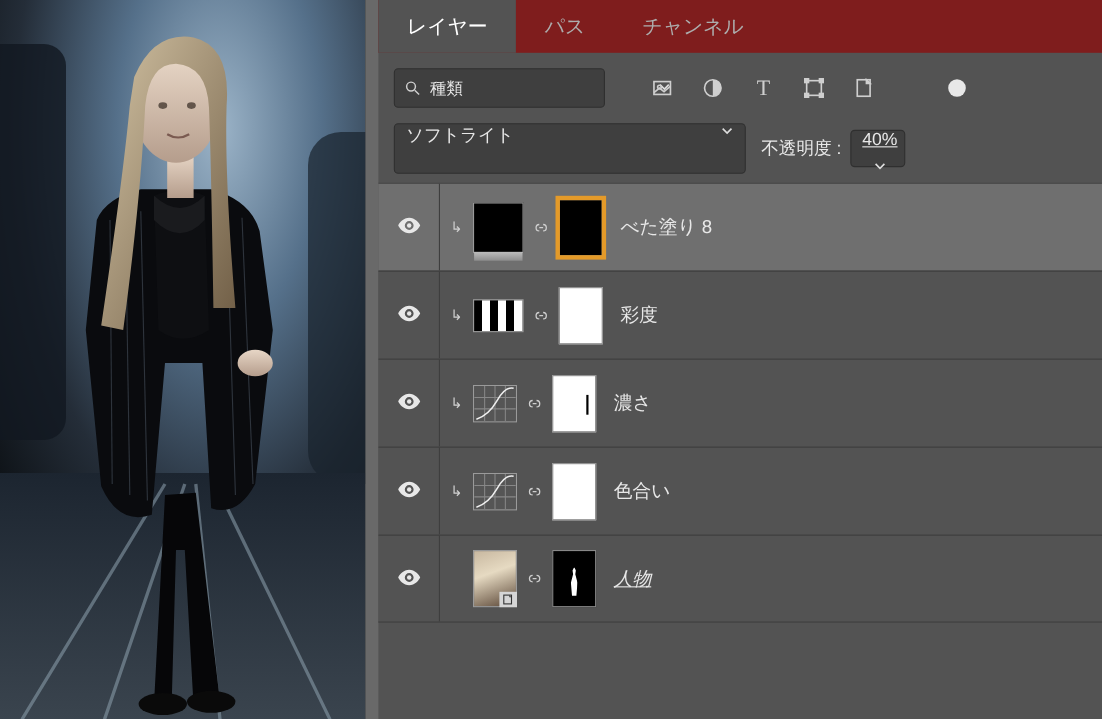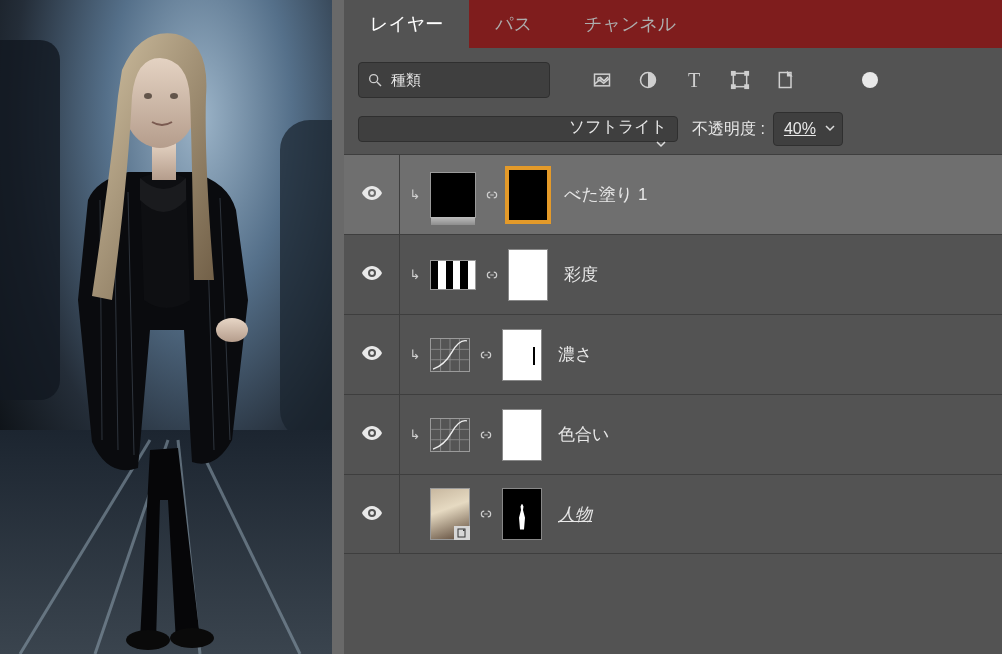--- a/index.html
+++ b/index.html
@@ -113,42 +113,42 @@
 
   
   .blend-row {
     display: flex;
     align-items: center;
     gap: 8px;
     padding: 4px 14px 8px 14px;
   }
   .select {
     display: flex;
-    align-items: flex-end;
+    align-items: flex-start;
     justify-content: space-between;
     background: var(--bg-field);
     border: 1px solid #2f2f2f;
     border-radius: 4px;
     width: 320px;
-    height: 26px;
+    height: 46px;
     padding: 0 10px;
     font-size: 16px;
-    flex-direction: column;
   }
   .opacity-label { font-size: 16px; color: var(--text); margin-left: 6px; }
   .opacity-field {
     display:flex; align-items:center;
     background: var(--bg-field);
     border: 1px solid #2f2f2f;
     border-radius: 4px;
     height: 34px;
     padding: 0 6px 0 10px;
     gap: 8px;
     font-size:16px;
     text-decoration: underline;
+    flex-direction: column;
   }
 
   
   .annotation {
     color: var(--accent);
     font-size: 24px;
     font-weight: 700;
     padding: 10px 0 10px 140px;
   }
 
@@ -410,21 +410,21 @@
       <span class="indent">↳</span>
       <div class="thumb with-slider">
           <span class="tri"></span>
         </div>
       <span class="link-icon">
         <svg viewBox="0 0 24 24" width="14" height="14" fill="none" stroke="currentColor" stroke-width="2">
             <path d="M9 7a5 5 0 000 10M15 7a5 5 0 010 10M9 12h6"></path>
           </svg>
       </span>
       <div class="mask black highlighted"></div>
-      <span class="layer-name">べた塗り 1</span>
+      <span class="layer-name">べた塗り 8</span>
     </div>
 
     <div class="layer">
       <div class="vis-cell">
           <span class="vis-eye">
         <svg viewBox="0 0 24 24" fill="currentColor">
               <path d="M12 5c-5 0-9 4.5-10 7 1 2.5 5 7 10 7s9-4.5 10-7c-1-2.5-5-7-10-7zm0 11a4 4 0 110-8 4 4 0 010 8z"></path>
               <circle cx="12" cy="12" r="2"></circle>
             </svg>
       </span>

